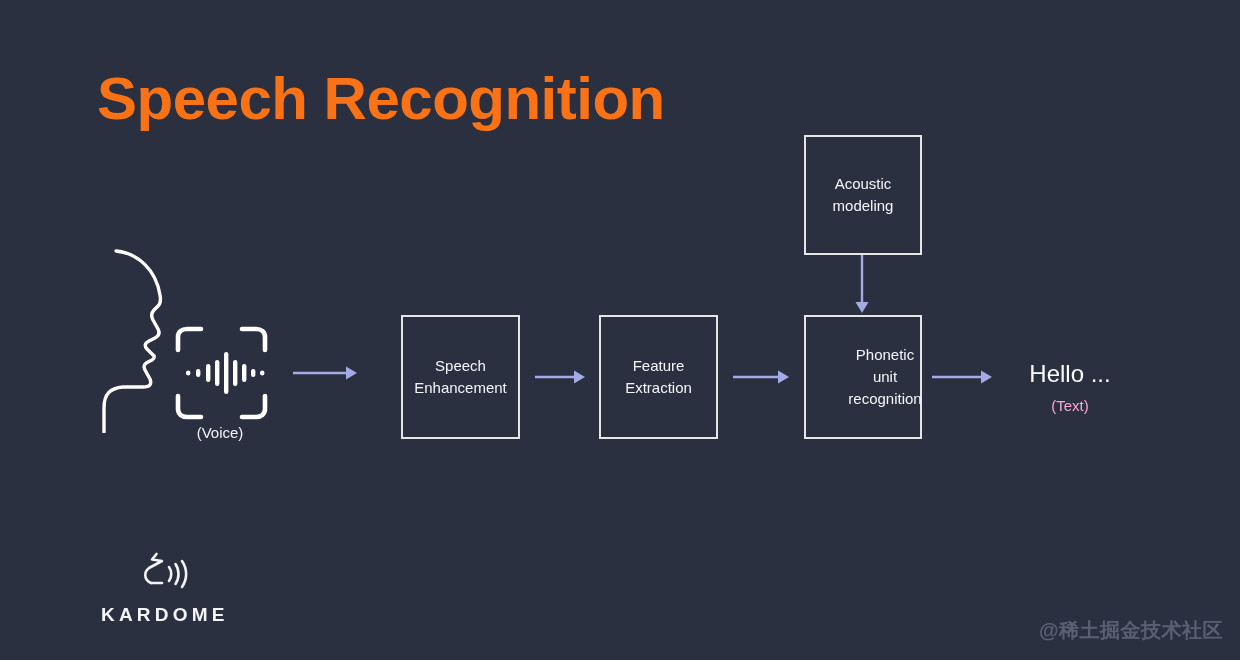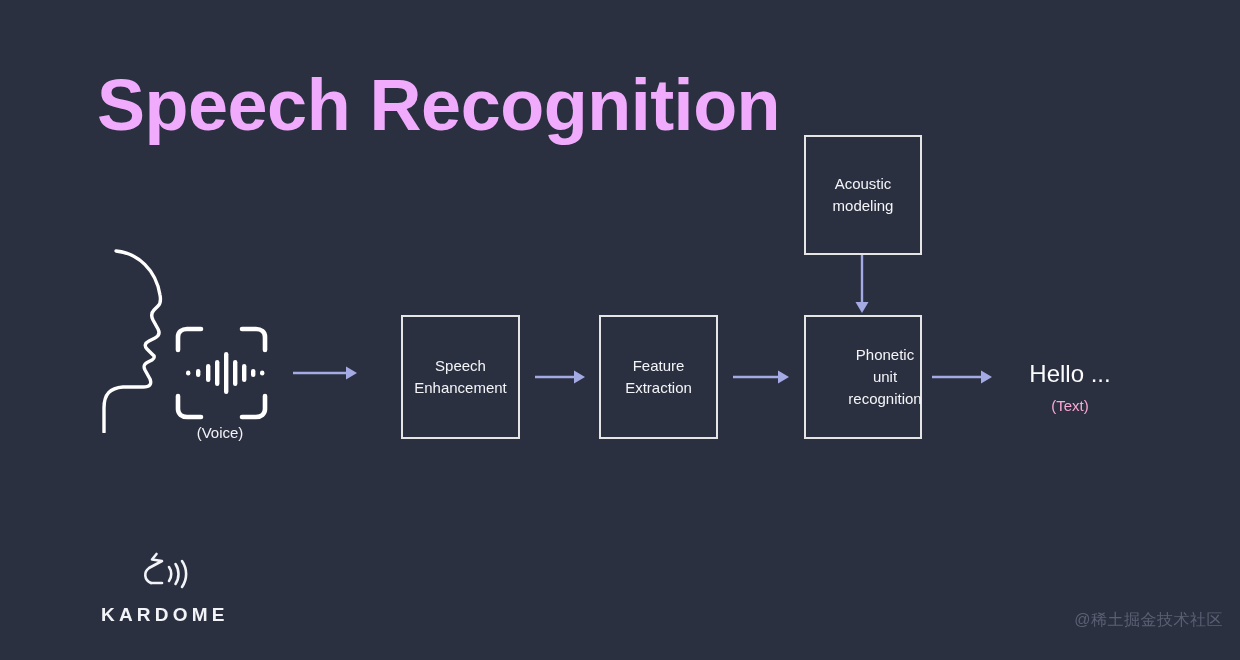--- a/index.html
+++ b/index.html
@@ -22,24 +22,24 @@
     inset: 0;
     width: 1240px;
     height: 660px;
   }
 
   
   #page-title {
     position: absolute;
     left: 97px;
     top: 66px;
-    font-size: 72px;
+    font-size: 60px;
     font-weight: 700;
     letter-spacing: -0.5px;
-    color: #f0abfc;
+    color: #f97316;
     line-height: 1.1;
     white-space: nowrap;
   }
 
   
   #speaker-group {
     position: absolute;
     left: 90px;
     top: 248px;
     width: 210px;
@@ -158,25 +158,26 @@
     font-size: 19px;
     font-weight: 700;
     letter-spacing: 4.2px;
     color: #f3f4f8;
   }
 
   
   #watermark {
     position: absolute;
     right: 17px;
-    bottom: 29px;
-    font-size: 16px;
+    bottom: 16px;
+    font-size: 20px;
     color: #5a6073;
     letter-spacing: 0.5px;
     white-space: nowrap;
+    font-weight: bold;
   }
 </style>
 </head>
 <body>
 
 <div id="slide">
 
   <div id="page-title">Speech Recognition</div>
 
   <div id="speaker-group">

